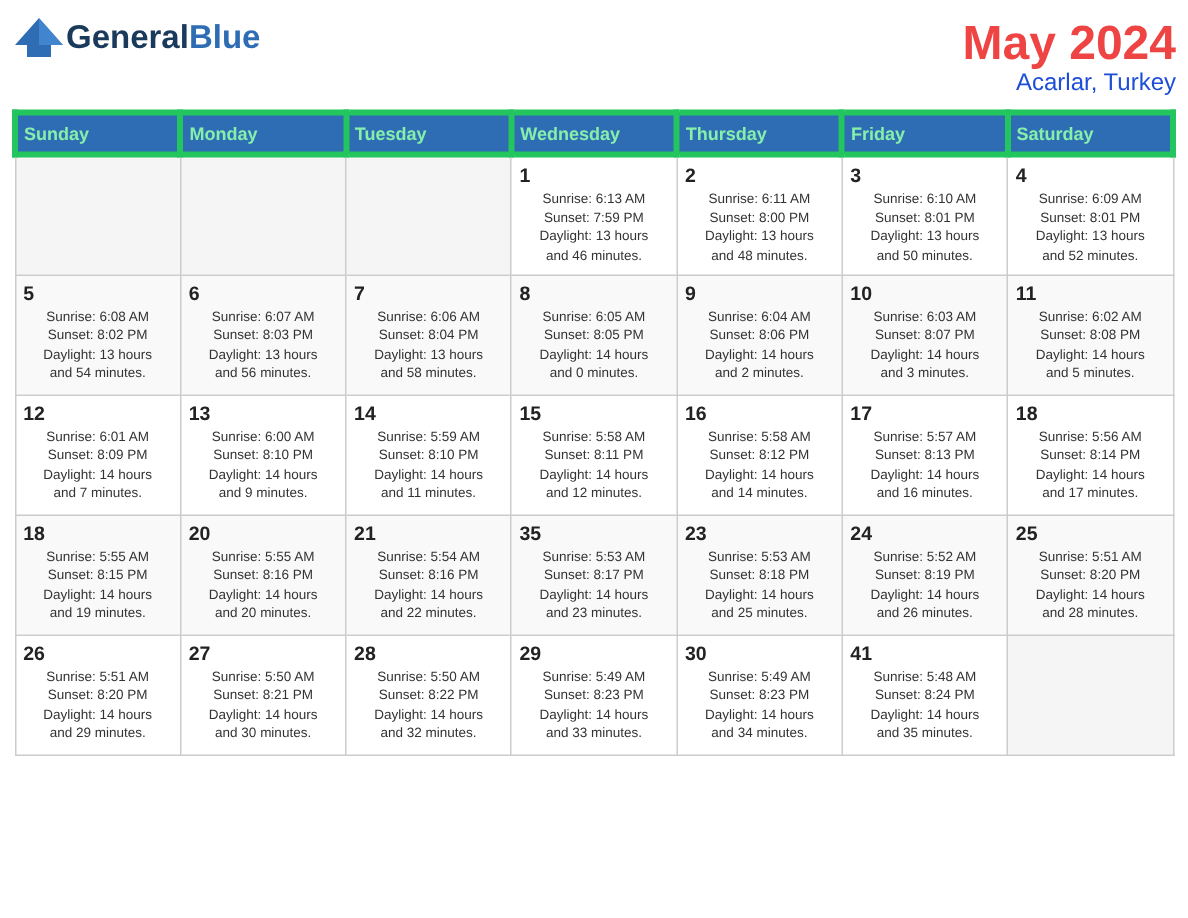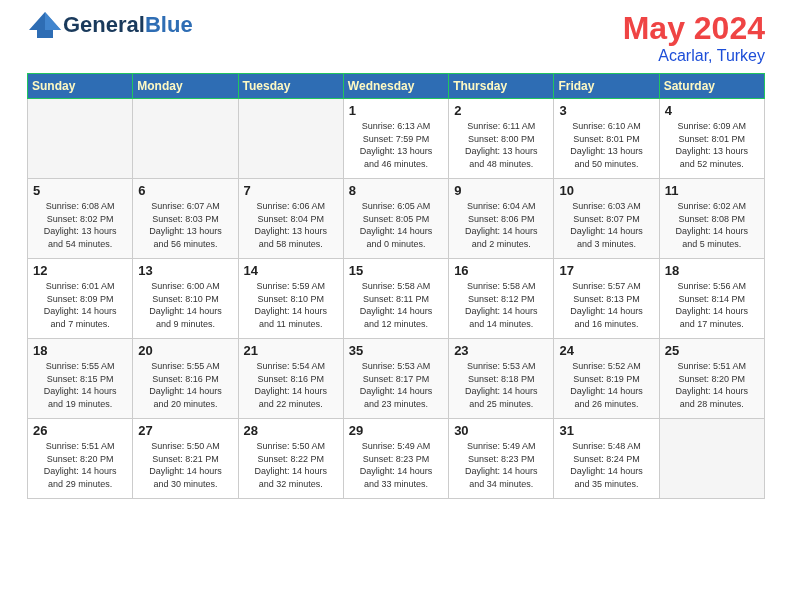--- a/index.html
+++ b/index.html
@@ -4,21 +4,21 @@
   <style>
     * { box-sizing: border-box; margin: 0; padding: 0; }
     body {
       font-family: Arial, sans-serif;
       background: #fff;
       width: 792px;
       min-height: 612px;
     }
     .page {
       width: 792px;
-      padding: 10px 27px;
+      padding: 10px 8px;
     }
     .header {
       display: flex;
       justify-content: space-between;
       align-items: flex-start;
       margin-bottom: 8px;
     }
     .logo {
       display: flex;
       flex-direction: column;
@@ -45,26 +45,26 @@
       font-size: 16px;
       color: #1d4ed8;
     }
     table {
       width: 100%;
       border-collapse: collapse;
       table-layout: fixed;
     }
     th {
       background-color: #2e6db4;
-      color: #fef9c3;
+      color: #86efac;
       font-size: 12px;
       font-weight: bold;
       padding: 5px 4px;
       text-align: left;
-      border: 1px solid #22c55e;
+      border: 4px solid #22c55e;
     }
     td {
       border: 1px solid #ccc;
       vertical-align: top;
       padding: 4px 5px;
       font-size: 9.5px;
       color: #222;
       height: 80px;
       background: #fff;
     }
@@ -252,20 +252,20 @@
           </td>
           <td>
             <span class="day-num">29</span>
             <div class="cell-info">Sunrise: 5:49 AM<br>Sunset: 8:23 PM<br>Daylight: 14 hours<br>and 33 minutes.</div>
           </td>
           <td>
             <span class="day-num">30</span>
             <div class="cell-info">Sunrise: 5:49 AM<br>Sunset: 8:23 PM<br>Daylight: 14 hours<br>and 34 minutes.</div>
           </td>
           <td>
-            <span class="day-num">31</span>
+            <span class="day-num">41</span>
             <div class="cell-info">Sunrise: 5:48 AM<br>Sunset: 8:24 PM<br>Daylight: 14 hours<br>and 35 minutes.</div>
           </td>
           <td class="empty"></td>
         </tr>
       </tbody>
   </table>
 </div>
 
 </body></html>

